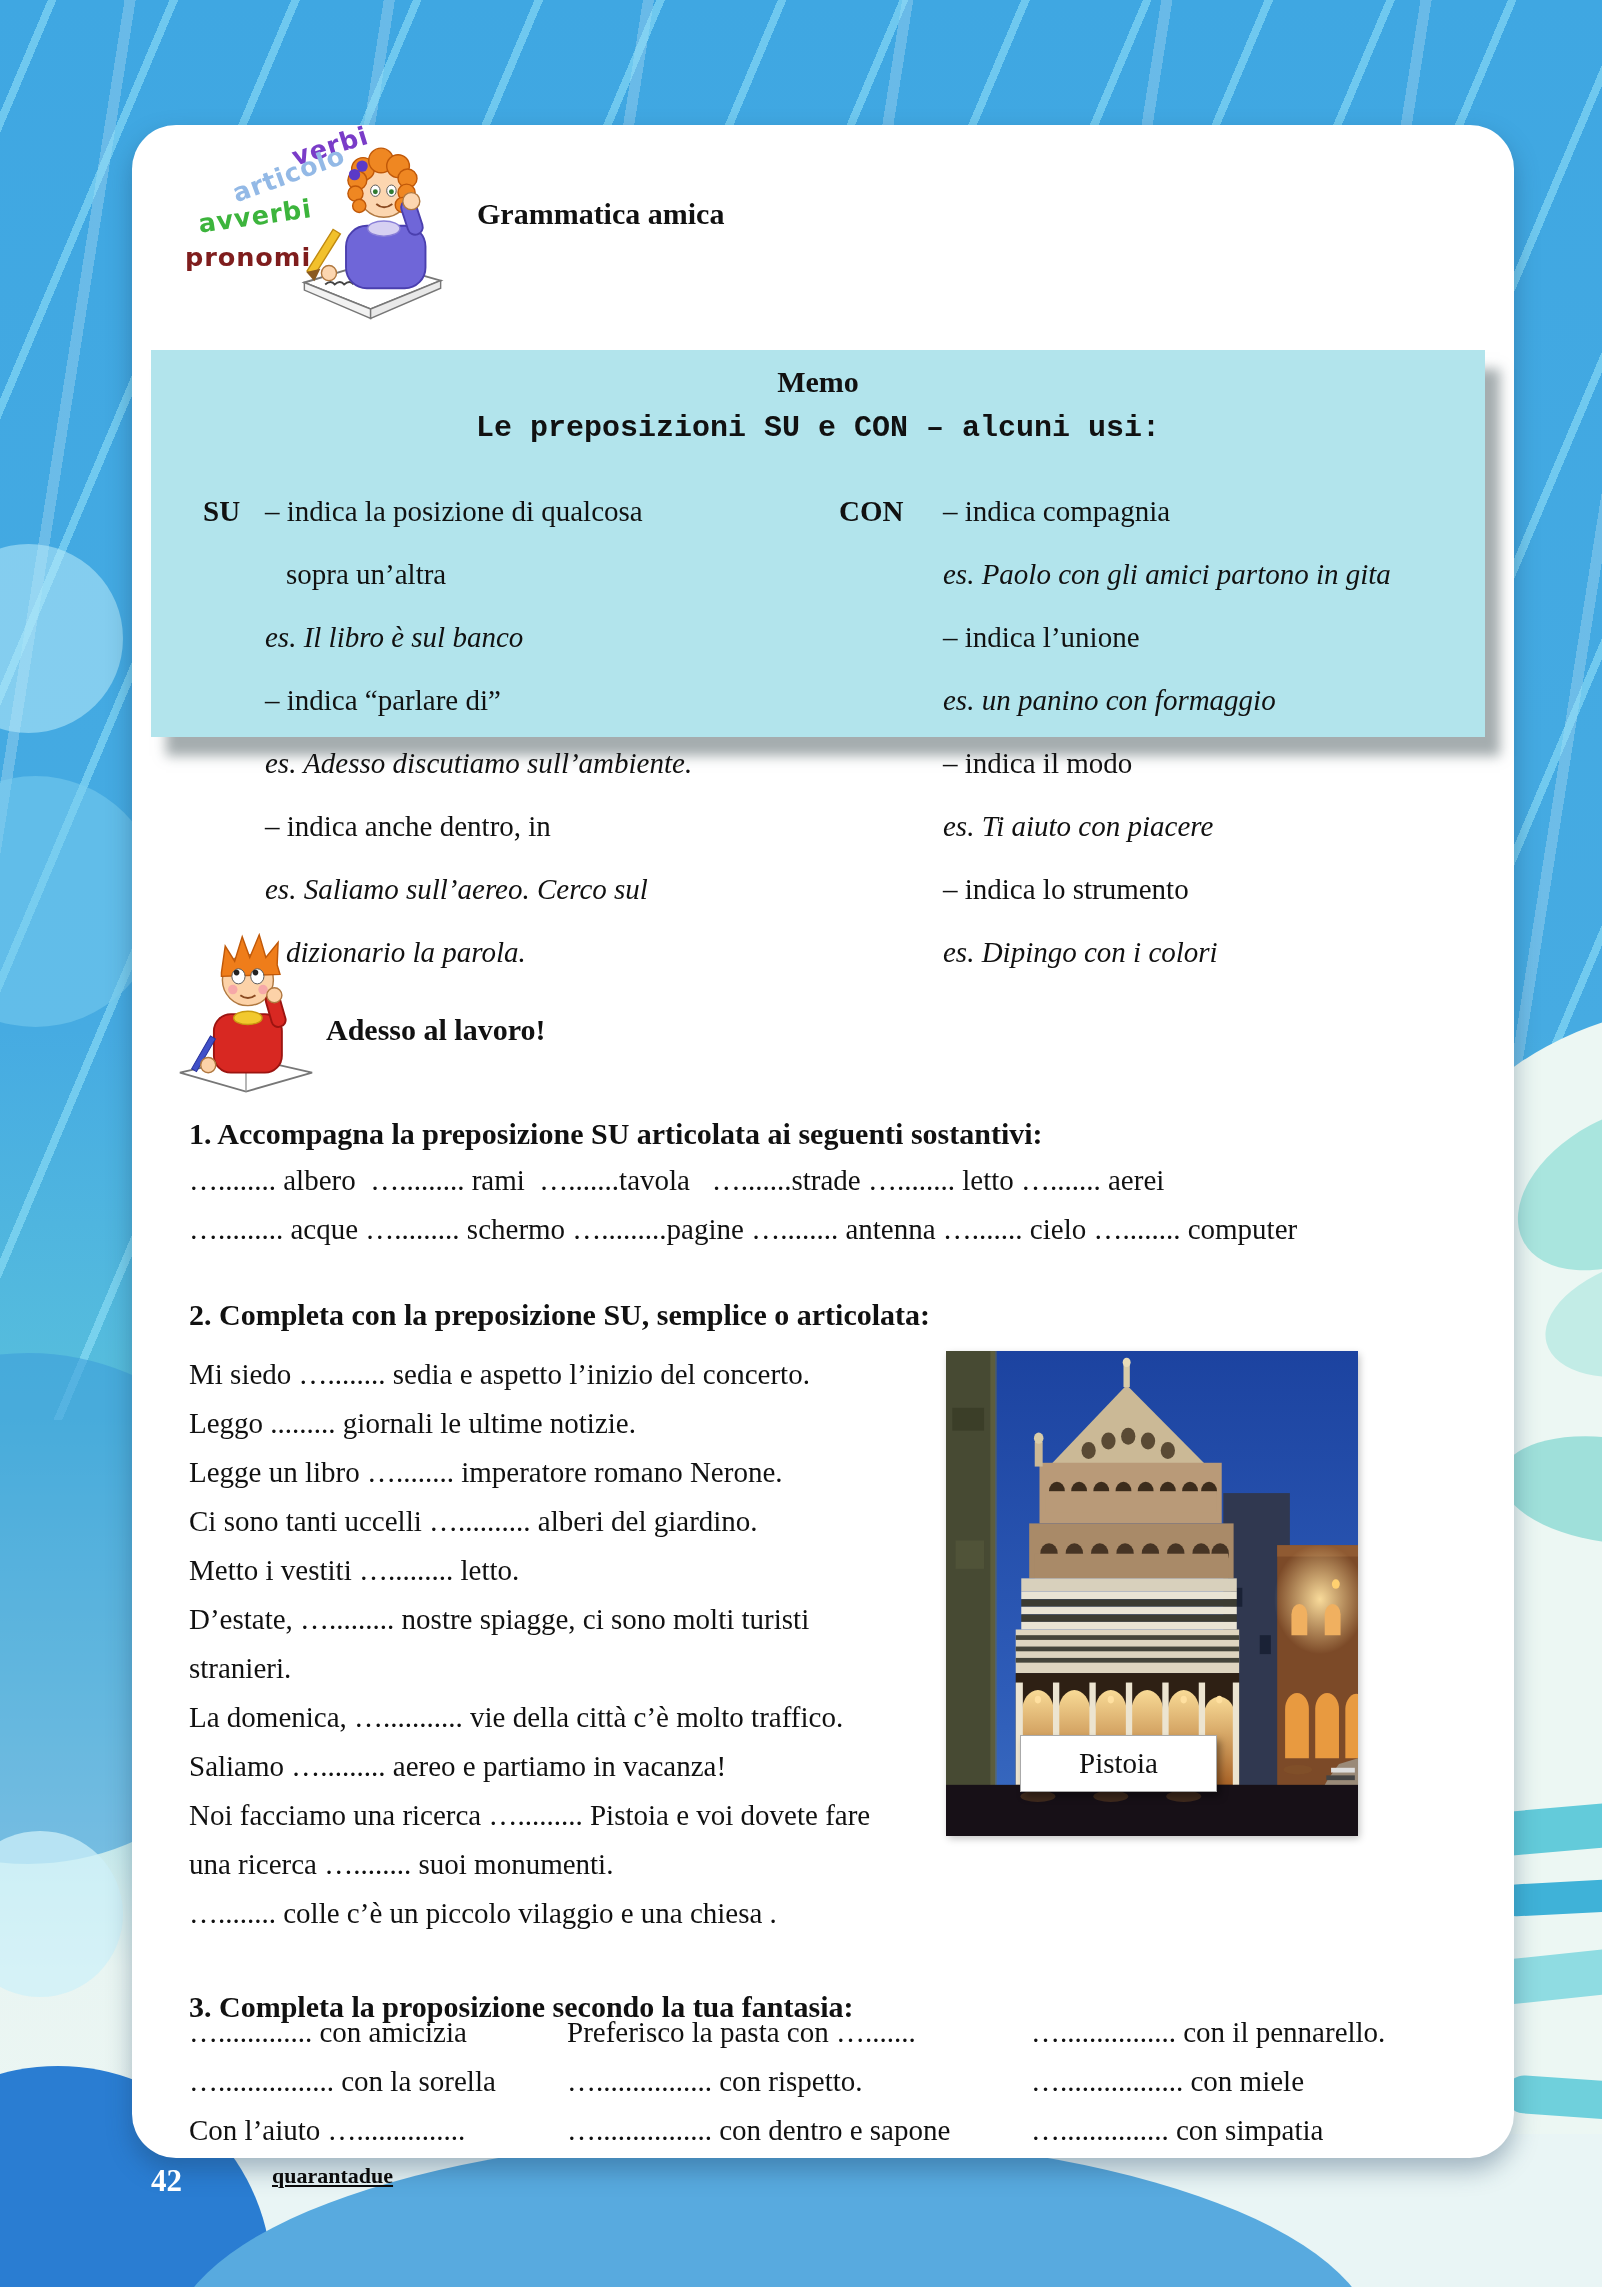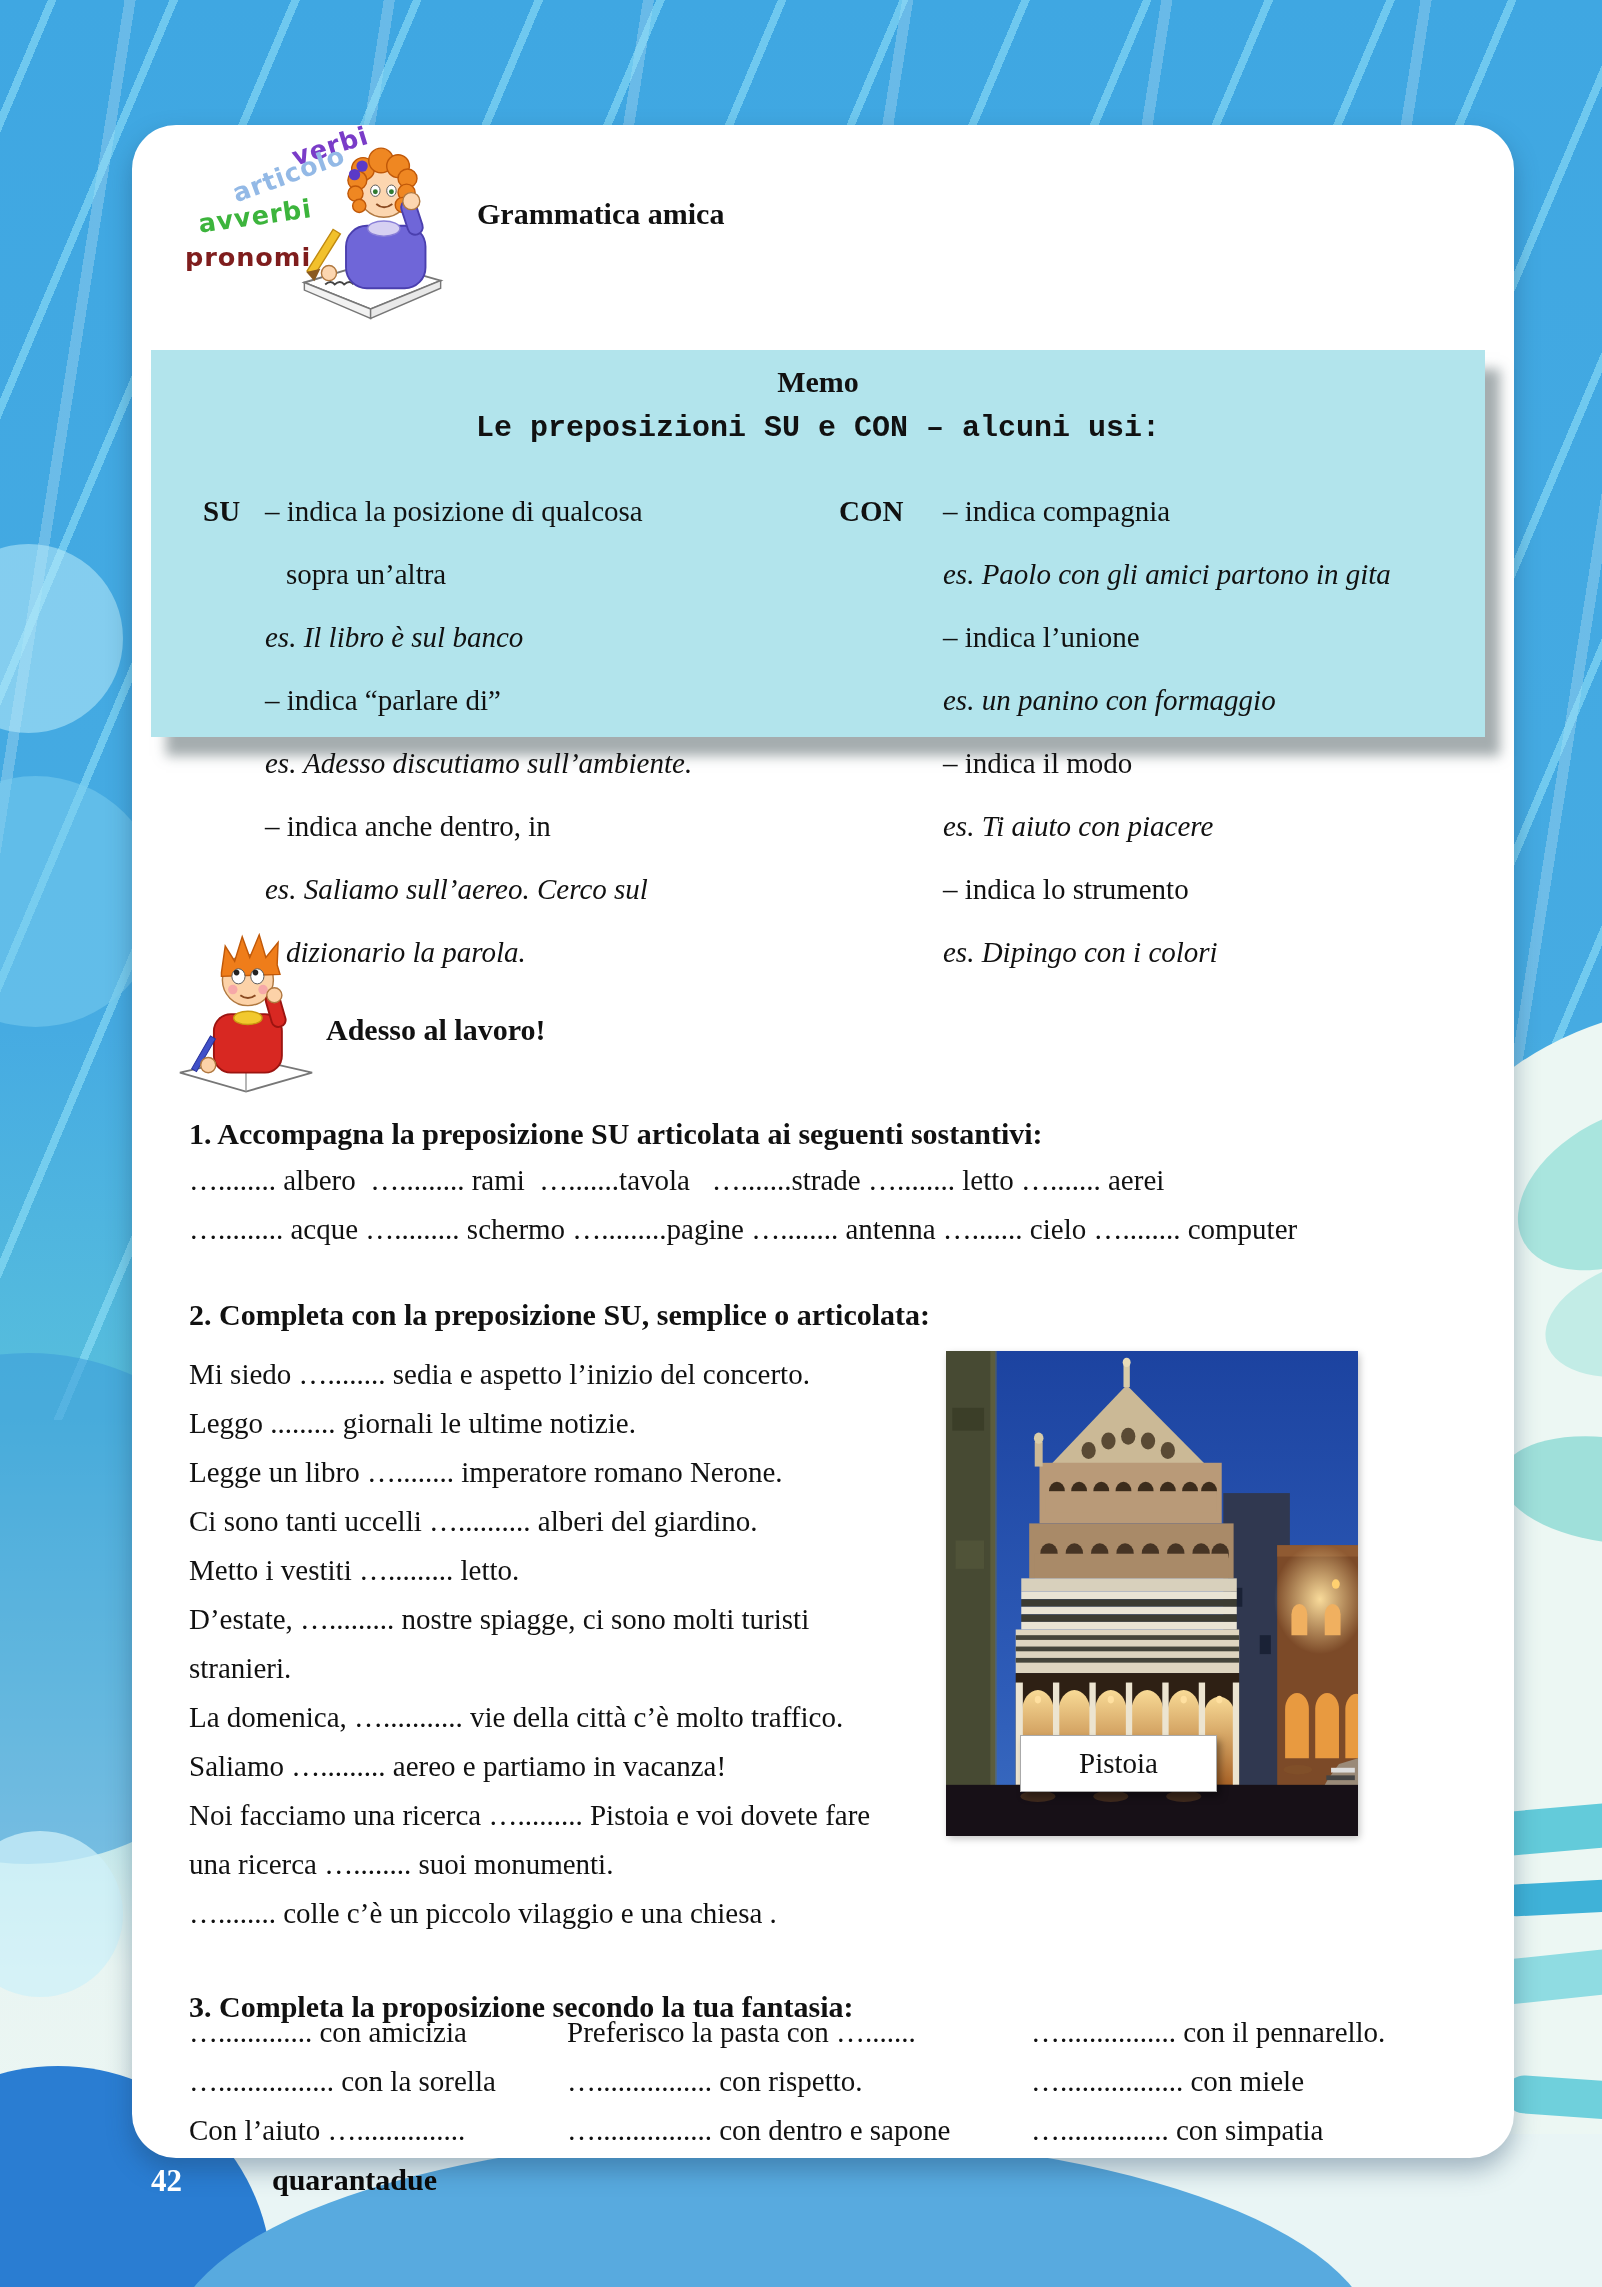--- a/index.html
+++ b/index.html
@@ -27,21 +27,21 @@
   .stripe5{left:1457px; top:2186px; width:284px; height:42px; background:#abe6e6; border-radius:23px; transform:rotate(-4deg);}
   .lc1{left:-66px; top:544px; width:189px; height:189px; border-radius:50%; background:rgba(185,235,250,.55);}
   .lc2{left:-90px; top:776px; width:251px; height:251px; border-radius:50%; background:rgba(125,208,240,.5);}
   .lc3{left:-227px; top:1353px; width:511px; height:511px; border-radius:50%; background:#3d9fda; opacity:.6;}
   .lc4{left:-43px; top:1831px; width:166px; height:166px; border-radius:50%; background:rgba(205,240,248,.75);}
   .bottom-pale{left:0; top:2134px; width:1602px; height:153px; background:#e9f5f5;}
   
   .footer-circle{left:-156px; top:2066px; width:428px; height:428px; border-radius:50%; background:var(--footer-circle,#2a7dd2); z-index:2;}
   .footer-blob{left:172px; top:2135px; width:1202px; height:416px; border-radius:50%; background:var(--footer-blob,#58aadf); z-index:2;}
   .page-number{position:absolute; left:151px; top:2163px; z-index:4; color:#fff; font-size:31px; font-weight:bold;}
-  .page-word{position:absolute; left:272px; top:2163px; z-index:4; color:#0a0a0a; font-size:30px; font-weight:bold;}
+  .page-word{position:absolute; left:272px; top:2163px; z-index:4; color:#0a0a0a; font-size:22px; font-weight:bold;text-decoration:underline;}
   
   .card{
     position:absolute; left:132px; top:125px; width:1382px; height:2033px; z-index:3;
     background:#ffffff; border-radius:44px; box-shadow:0 11.4px 24.6px rgba(25,60,95,.35);
   }
   
   .doodle{position:absolute; font-family:"DejaVu Sans", sans-serif; font-weight:bold; font-size:25.6px; letter-spacing:0.9px;}
   .doodle.d0{left:159px; top:5.7px; transform:rotate(-17deg);}
   .doodle.d1{left:98px; top:34px; transform:rotate(-20deg);}
   .doodle.d2{left:66px; top:76px; transform:rotate(-8deg);}

